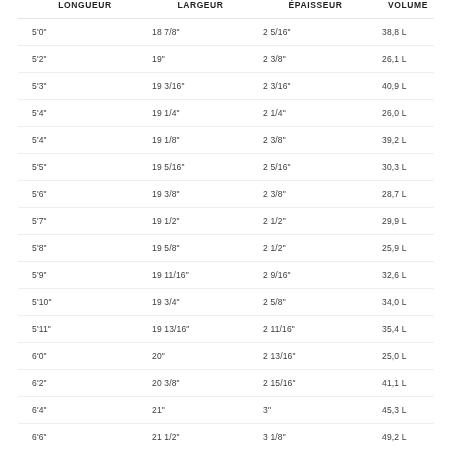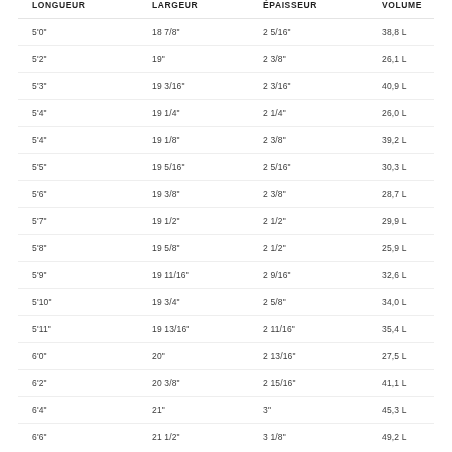--- a/index.html
+++ b/index.html
@@ -25,21 +25,21 @@
     width: 416px;
     border-collapse: collapse;
     table-layout: fixed;
   }
   table.spec-table col.c-longueur  { width: 120px; }
   table.spec-table col.c-largeur   { width: 111px; }
   table.spec-table col.c-epaisseur { width: 119px; }
   table.spec-table col.c-volume    { width: 66px;  }
 
   thead th {
-    text-align: left;
+    text-align: center;
     font-size: 8.5px;
     font-weight: bold;
     letter-spacing: 0.6px;
     color: #1f1f1f;
     text-transform: uppercase;
     padding: 0 0 8px 14px;
     border-bottom: 1px solid #e4e4e4;
     vertical-align: bottom;
     white-space: nowrap;
   }
@@ -146,21 +146,21 @@
         <tr>
           <td>5'11"</td>
           <td>19 13/16"</td>
           <td>2 11/16"</td>
           <td>35,4 L</td>
         </tr>
         <tr>
           <td>6'0"</td>
           <td>20"</td>
           <td>2 13/16"</td>
-          <td>27,5 L</td>
+          <td>25,0 L</td>
         </tr>
         <tr>
           <td>6'2"</td>
           <td>20 3/8"</td>
           <td>2 15/16"</td>
           <td>41,1 L</td>
         </tr>
         <tr>
           <td>6'4"</td>
           <td>21"</td>

